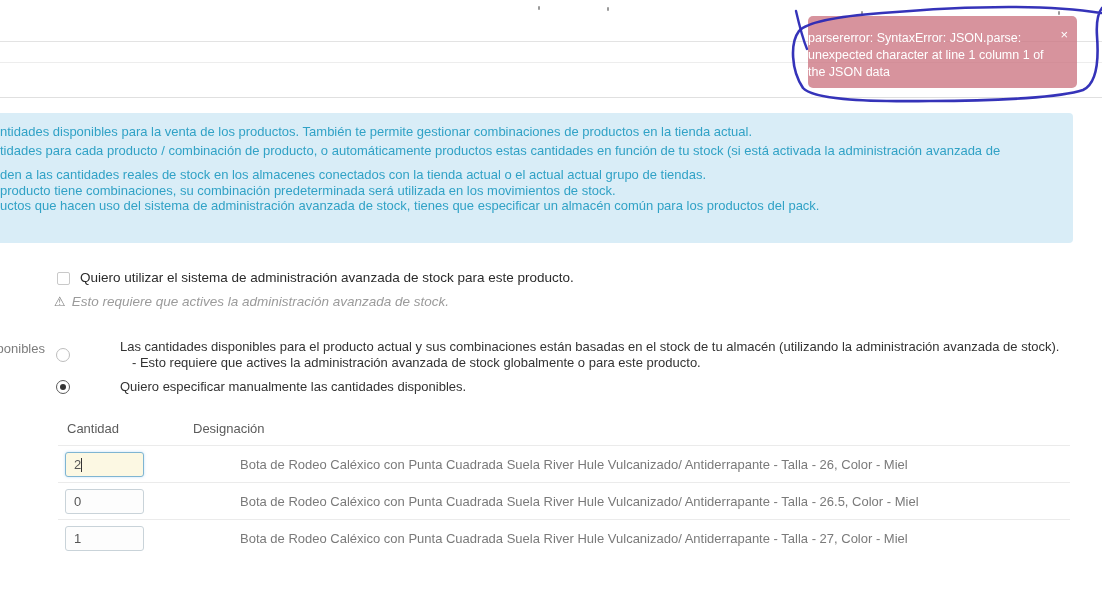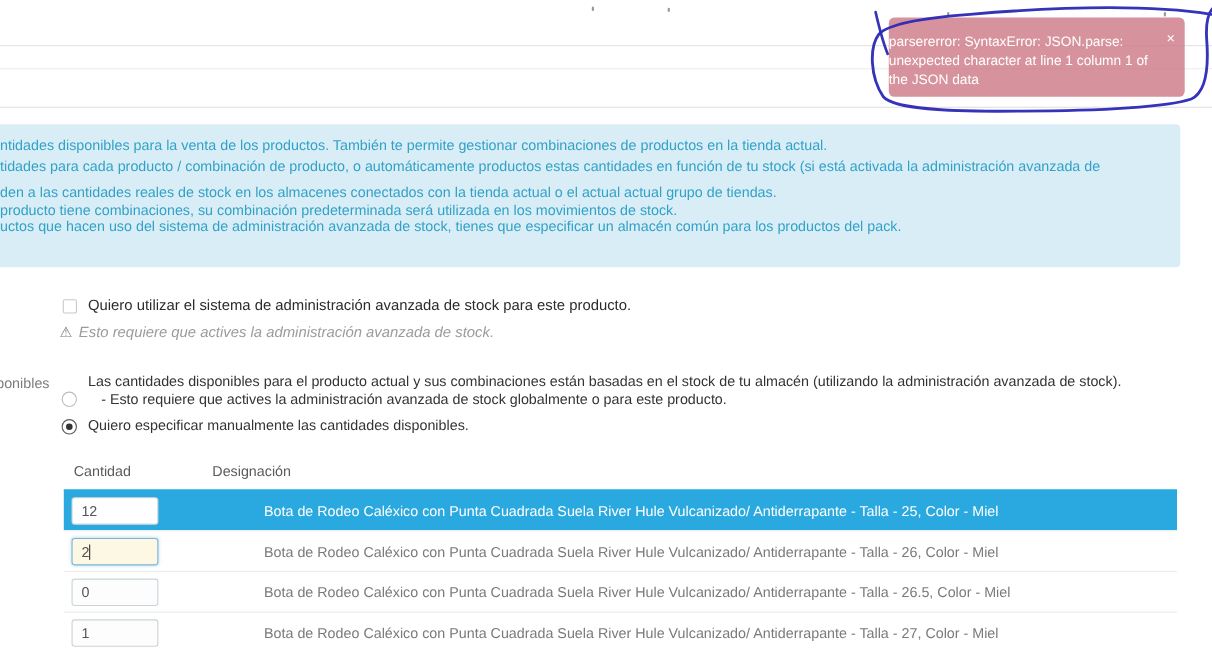--- a/index.html
+++ b/index.html
@@ -29,21 +29,21 @@
     width:13px; height:13px; border:1px solid #c9c9c9; background:#fff;
     border-radius:2px; margin-top:2px; flex:0 0 auto;
   }
   .adv-label { margin-left:10px; color:#2b2b2b; font-size:13.5px; }
   .warn-row { position:absolute; left:54px; top:293px; display:flex; align-items:flex-start; color:#9b9b9b; }
   .warn-icon { font-size:13px; color:#7d7d7d; font-style:normal; margin-right:6px; line-height:17px; }
   .warn-text { font-style:italic; font-size:13.5px; line-height:17px; }
 
   
   .field-label { position:absolute; left:-4px; top:341px; width:49px; text-align:right; color:#7c7c7c; }
-  .radio-row { position:absolute; display:flex; align-items:flex-end; }
+  .radio-row { position:absolute; display:flex; align-items:center;gap:40px; }
   .radio-row.opt1 { left:56px; top:339px; }
   .radio-row.opt2 { left:56px; top:379px; }
   .radio {
     width:14px; height:14px; border:1px solid #bdbdbd; border-radius:50%;
     background:#fff; margin-top:1px; flex:0 0 auto; position:relative;
   }
   .radio.checked { border-color:#5a5a5a; }
   .radio.checked::after {
     content:""; position:absolute; left:3px; top:3px; width:6px; height:6px;
     border-radius:50%; background:#333;
@@ -148,28 +148,20 @@
       <div>Quiero especificar manualmente las cantidades disponibles.</div>
     </div>
   </div>
 
   <div class="qty-table">
     <div class="qty-header">
       <div class="h-qty">Cantidad</div>
       <div class="h-des">Designación</div>
     </div>
 
-    <div class="row highlight">
-      <div class="cell-qty">
-        <span class="input-wrap">
-          <input class="qty-input" type="text" value="12" style="">
-        </span>
-      </div>
-      <div class="cell-des">Bota de Rodeo Caléxico con Punta Cuadrada Suela River Hule Vulcanizado/ Antiderrapante - Talla - 25, Color - Miel</div>
-    </div>
 
     <div class="row">
       <div class="cell-qty">
         <span class="input-wrap focused">
           <input class="qty-input" type="text" value="2" style="">
         </span>
       </div>
       <div class="cell-des">Bota de Rodeo Caléxico con Punta Cuadrada Suela River Hule Vulcanizado/ Antiderrapante - Talla - 26, Color - Miel</div>
     </div>
 

